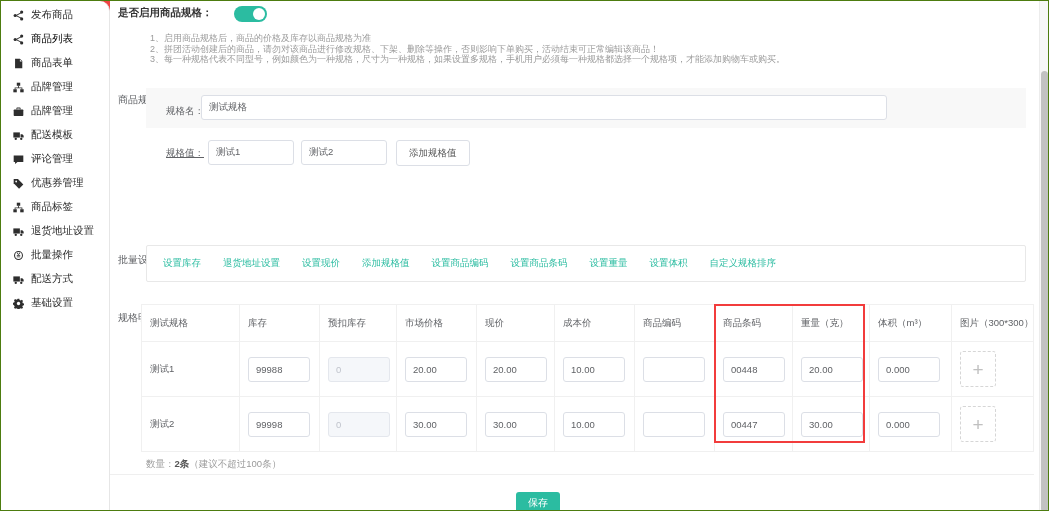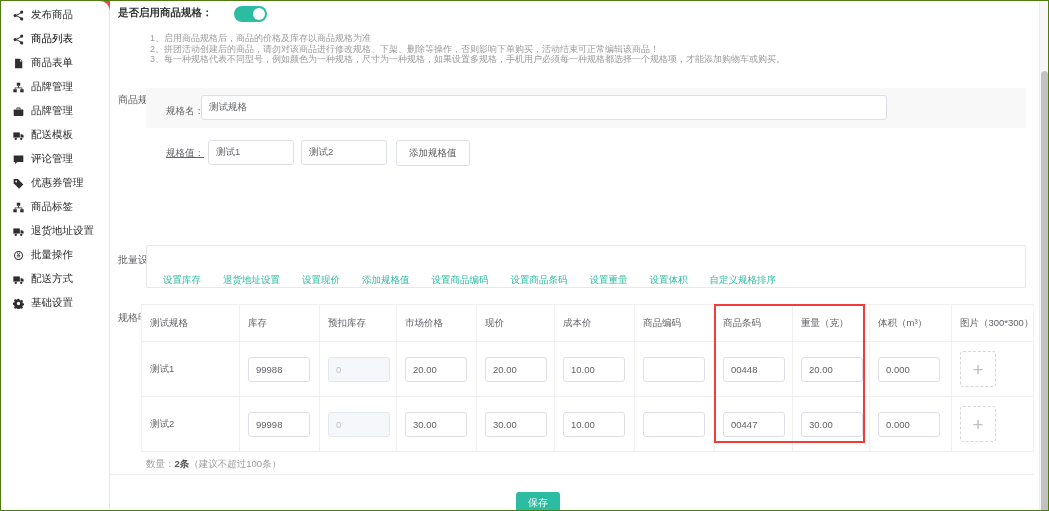--- a/index.html
+++ b/index.html
@@ -43,22 +43,22 @@
   .name-input { position:absolute; left:91px; top:94px; width:686px; }
   .val-label { position:absolute; left:56px; top:146px;text-decoration:underline; }
   .val-input1 { position:absolute; left:98px; top:139px; width:86px; }
   .val-input2 { position:absolute; left:191px; top:139px; width:86px; }
   .btn-plain { position:absolute; left:286px; top:139px; height:26px; padding:0 12px;
                background:#fff; border:1px solid #dcdfe6; border-radius:3px; font-size:9.5px;
                color:#555; cursor:pointer; font-family:inherit; }
 
   .lnk { font-size:9.5px; color:var(--accent); cursor:pointer; white-space:nowrap; }
 
-  .batch-box { position:absolute; left:36px; top:244px; width:880px; height:43px; background:#fff;
-               border:1px solid #e8e8e8; border-radius:2px; display:flex; align-items:flex-end;
+  .batch-box { position:absolute; left:36px; top:244px; width:880px; height:37px; background:#fff;
+               border:1px solid #e8e8e8; border-radius:2px; display:flex; align-items:center;
                gap:22px; padding-left:16px; }
 
   
   .detail-table { position:absolute; left:31px; top:303px; border-collapse:collapse; table-layout:fixed; }
   .detail-table th, .detail-table td { border:1px solid #f0f0f0; font-weight:normal;
         text-align:left; padding-left:8px; font-size:9.5px; color:#606266; }
   .detail-table th { height:37px; background:#fff; white-space:nowrap; }
   .detail-table td { height:55px; }
   .cell-inp { width:62px; }
   .spec-cell { color:#606266; }

